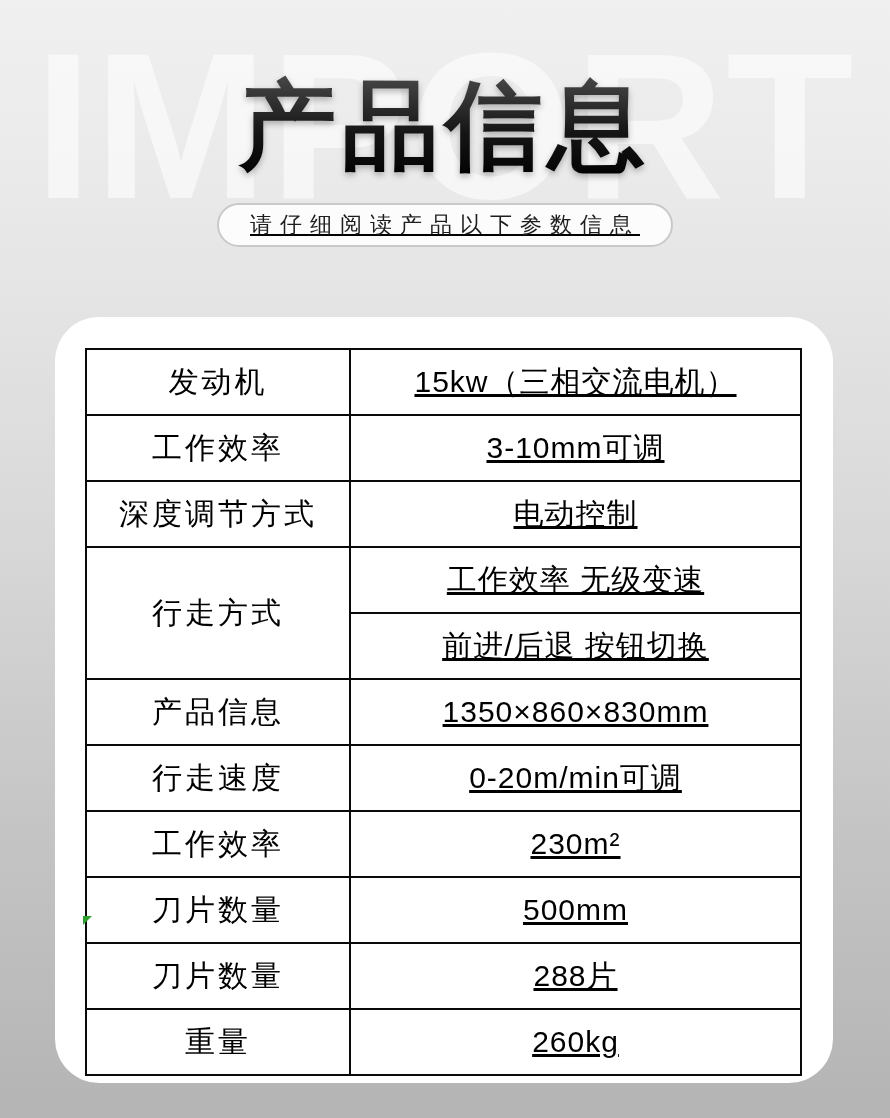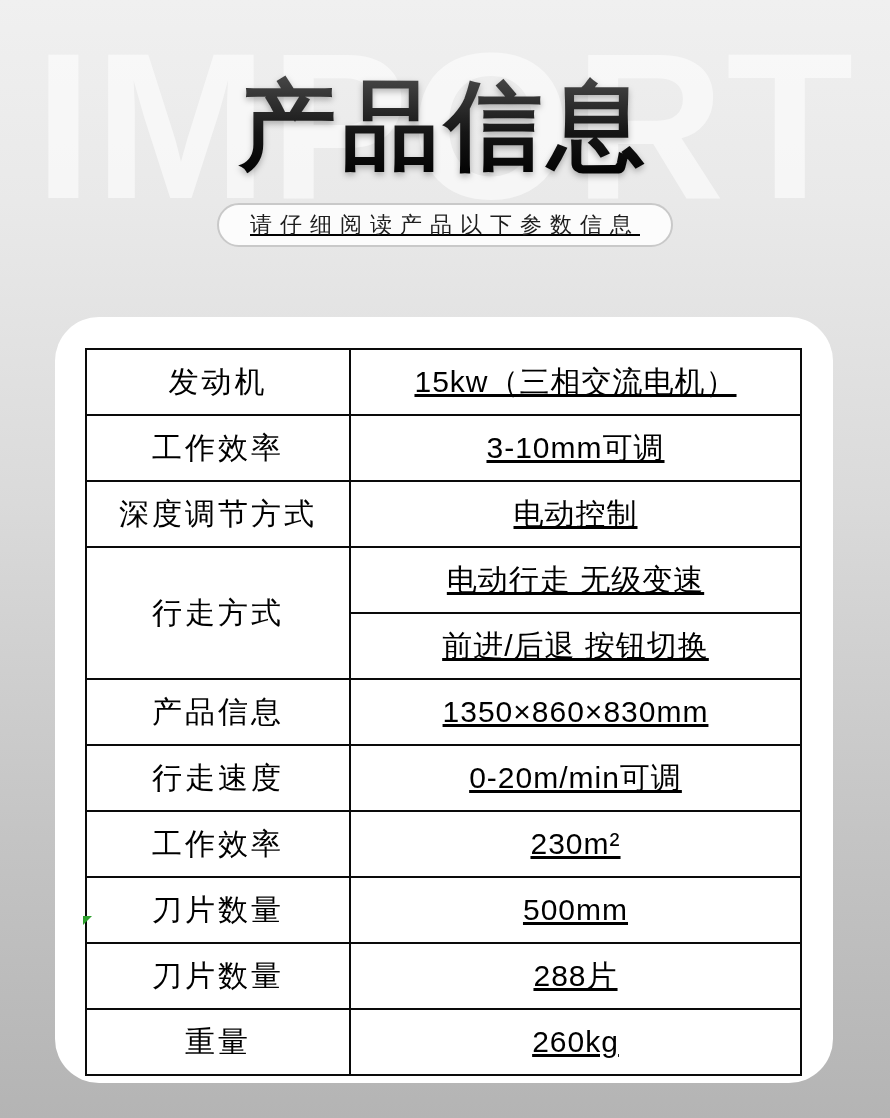--- a/index.html
+++ b/index.html
@@ -137,21 +137,21 @@
       <tr>
         <td class="label">工作效率</td>
         <td class="value">3-10mm可调</td>
       </tr>
       <tr>
         <td class="label">深度调节方式</td>
         <td class="value">电动控制</td>
       </tr>
       <tr>
         <td class="label" rowspan="2">行走方式</td>
-        <td class="value">电动行走 无级变速</td>
+        <td class="value">工作效率 无级变速</td>
       </tr>
       <tr>
         <td class="value">前进/后退 按钮切换</td>
       </tr>
       <tr>
         <td class="label">产品信息</td>
         <td class="value">1350×860×830mm</td>
       </tr>
       <tr>
         <td class="label">行走速度</td>

